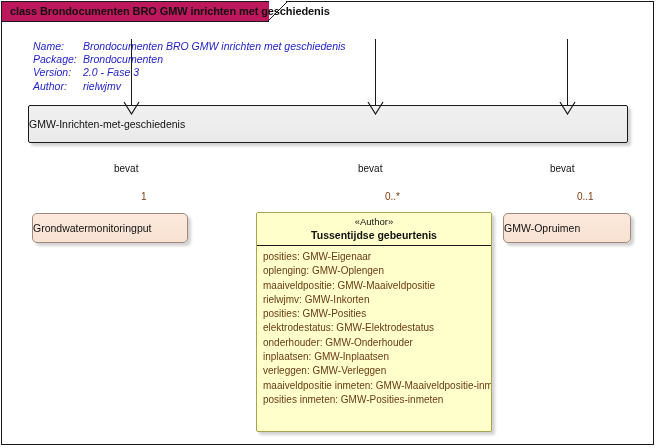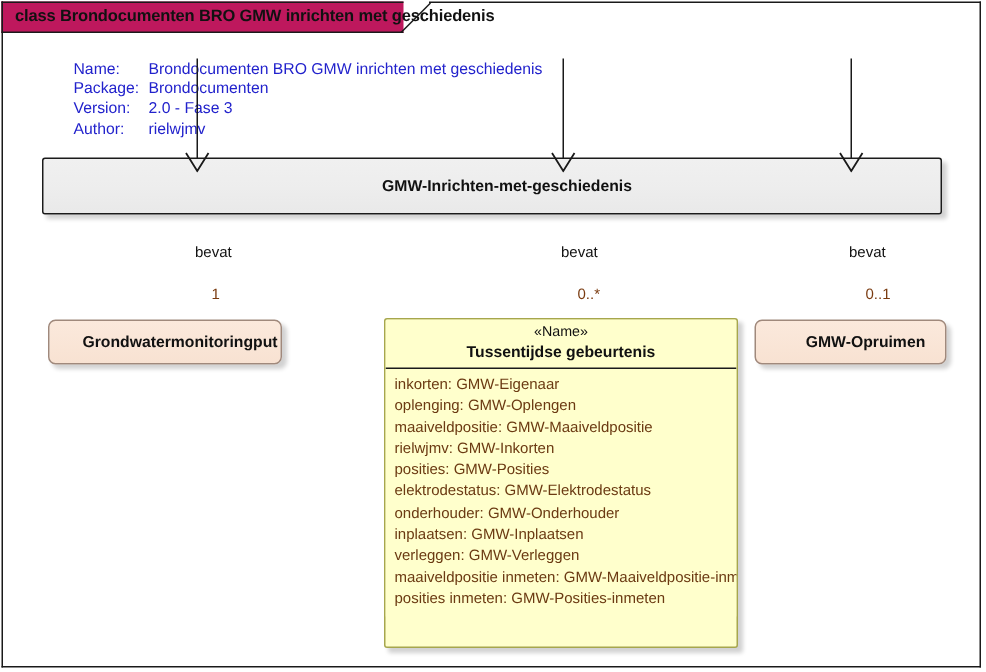--- a/index.html
+++ b/index.html
@@ -67,51 +67,50 @@
     top: 1px;
     width: 368px;
     height: 1px;
     background: #1a1a1a;
     z-index: 3;
   }
 
   
   #meta {
     position: absolute;
-    left: 49px;
+    left: 33px;
     top: 40px;
     font-size: 10.5px;
     color: #2222cc;
     line-height: 13.2px;
+    font-style: italic;
   }
   #meta table { border-collapse: collapse; }
   #meta td {
     padding: 0;
     font-size: 10.5px;
     color: #2222cc;
     vertical-align: top;
     white-space: nowrap;
   }
   #meta td.k { width: 46px; padding-right: 4px; }
 
   
   .uml-box {
     position: absolute;
     box-sizing: border-box;
     border: 1px solid #1a1a1a;
     box-shadow: 3px 3px 3px rgba(0,0,0,0.18);
     z-index: 2;
   }
   .uml-title {
-    text-align: center;
     font-size: 10.5px;
-    font-weight: bold;
-    color: #111111;
-    white-space: nowrap;
-    margin-left: 20px;
+    font-weight: normal;
+    color: #111111;
+    white-space: nowrap;
   }
 
   
   #box-root {
     left: 28px;
     top: 105px;
     width: 600px;
     height: 38px;
     background: linear-gradient(to bottom, #f0f0f0 0%, #ededed 55%, #e9e9e9 100%);
     border-radius: 2px;
@@ -190,21 +189,20 @@
     width: 1px;
     background: #1a1a1a;
     z-index: 1;
   }
   .conn-label {
     position: absolute;
     font-size: 10px;
     color: #111111;
     white-space: nowrap;
     z-index: 3;
-    margin-left: 16px;
   }
   .conn-mult {
     position: absolute;
     font-size: 10px;
     color: #7a3b10;
     white-space: nowrap;
     z-index: 3;
   }
   .arrow-head {
     position: absolute;
@@ -277,25 +275,25 @@
 <div class="uml-box box-peach" id="box-grondwater">
   <div class="uml-title">Grondwatermonitoringput</div>
 </div>
 
 <div class="uml-box box-peach" id="box-opruimen">
   <div class="uml-title">GMW-Opruimen</div>
 </div>
 
 <div class="uml-box" id="box-keuze">
   <div id="keuze-head">
-    <div id="keuze-stereotype">«Name»</div>
+    <div id="keuze-stereotype">«Author»</div>
     <div id="keuze-name">Tussentijdse gebeurtenis</div>
   </div>
   <div id="keuze-attrs">
-    <div class="attr">inkorten: GMW-Eigenaar</div>
+    <div class="attr">posities: GMW-Eigenaar</div>
     <div class="attr">oplenging: GMW-Oplengen</div>
     <div class="attr">maaiveldpositie: GMW-Maaiveldpositie</div>
     <div class="attr">rielwjmv: GMW-Inkorten</div>
     <div class="attr">posities: GMW-Posities</div>
     <div class="attr">elektrodestatus: GMW-Elektrodestatus</div>
     <div class="attr">onderhouder: GMW-Onderhouder</div>
     <div class="attr">inplaatsen: GMW-Inplaatsen</div>
     <div class="attr">verleggen: GMW-Verleggen</div>
     <div class="attr">maaiveldpositie inmeten: GMW-Maaiveldpositie-inmeten</div>
     <div class="attr">posities inmeten: GMW-Posities-inmeten</div>

